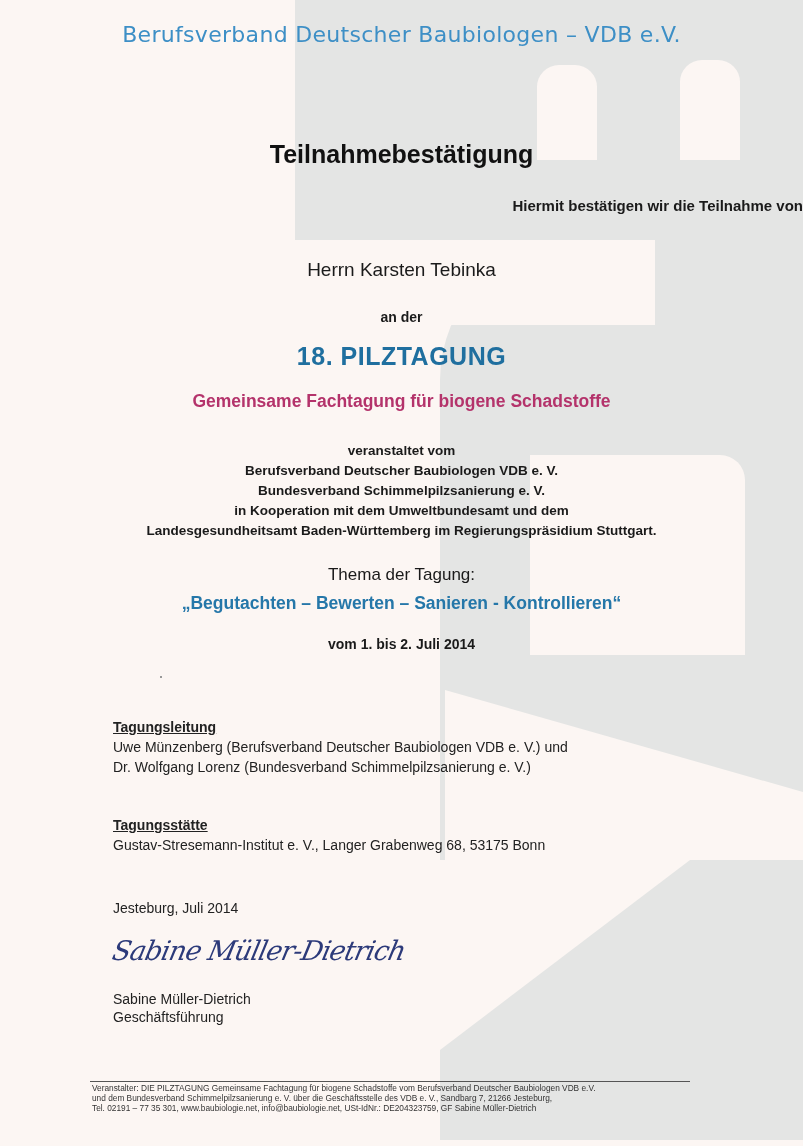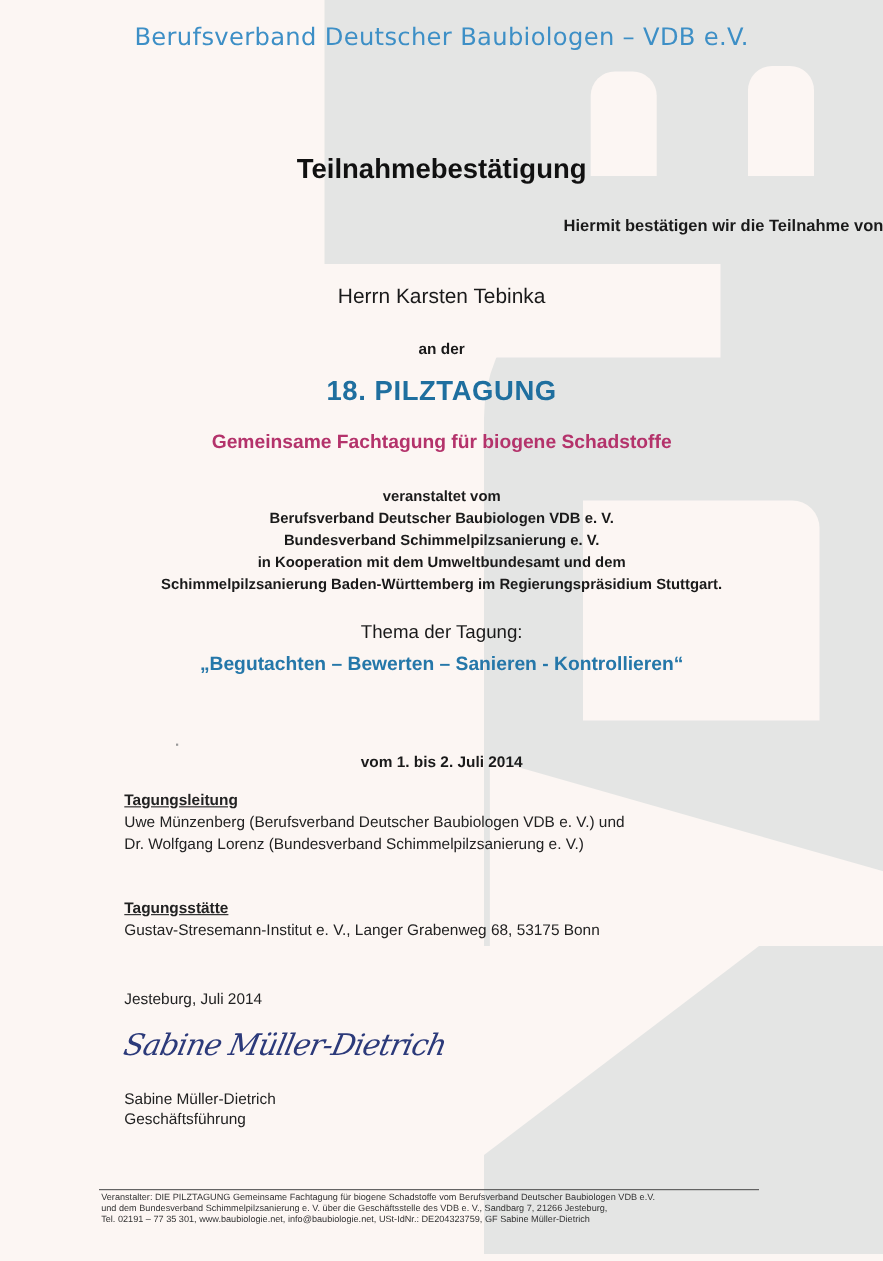--- a/index.html
+++ b/index.html
@@ -20,21 +20,21 @@
   .center { position: absolute; left: 0; width: 803px; text-align: center; }
   .title { top: 140px; font-size: 25px; font-weight: bold; color: #111; }
   .intro { top: 197px; font-size: 15px; font-weight: bold; text-align: right; }
   .name { top: 259px; font-size: 19px; }
   .an-der { top: 309px; font-size: 14px; font-weight: bold; }
   .event { top: 342px; font-size: 25px; font-weight: bold; color: #1f6f9f; letter-spacing: 0.5px; }
   .subtitle { top: 391px; font-size: 17.5px; font-weight: bold; color: #b4336b; }
   .org-block { top: 441px; font-size: 13.5px; font-weight: bold; line-height: 20px; }
   .theme-label { top: 565px; font-size: 17px; font-weight: normal; }
   .theme { top: 593px; font-size: 17.5px; font-weight: bold; color: #2577a9; }
-  .dates { top: 636px; font-size: 14px; font-weight: bold; margin-top: 48px; }
+  .dates { top: 636px; font-size: 14px; font-weight: bold; }
   .dot { position: absolute; left: 160px; top: 676px; width: 2px; height: 2px; background: #999; }
   .section { position: absolute; left: 113px; font-size: 14px; line-height: 20px; color: #222; }
   .section .heading { font-weight: bold; text-decoration: underline; }
   .sec1 { top: 717px; }
   .sec2 { top: 815px; }
   .place-date { position: absolute; left: 113px; top: 900px; font-size: 14px; color: #222; }
   .signature {
     position: absolute; left: 113px; top: 935px; font-family: "DejaVu Serif", serif;
     font-style: italic; font-size: 27px; color: #2c3a7a; transform: skewX(-12deg);
     letter-spacing: -1px;
@@ -69,21 +69,21 @@
   <div class="center name">Herrn Karsten Tebinka</div>
   <div class="center an-der">an der</div>
   <div class="center event">18. PILZTAGUNG</div>
   <div class="center subtitle">Gemeinsame Fachtagung für biogene Schadstoffe</div>
 
   <div class="center org-block">
     <div>veranstaltet vom</div>
     <div>Berufsverband Deutscher Baubiologen VDB e. V.</div>
     <div>Bundesverband Schimmelpilzsanierung e. V.</div>
     <div>in Kooperation mit dem Umweltbundesamt und dem</div>
-    <div>Schimmelpilzsanierung Baden-Württemberg im Regierungspräsidium Stuttgart.</div>
+    <div>Landesgesundheitsamt Baden-Württemberg im Regierungspräsidium Stuttgart.</div>
   </div>
 
   <div class="center theme-label">Thema der Tagung:</div>
   <div class="center theme">„Begutachten – Bewerten – Sanieren - Kontrollieren“</div>
   <div class="center dates">vom 1. bis 2. Juli 2014</div>
   <div class="dot"></div>
 
   <div class="section sec1">
     <div class="heading">Tagungsleitung</div>
     <div>Uwe Münzenberg (Berufsverband Deutscher Baubiologen VDB e. V.) und</div>

